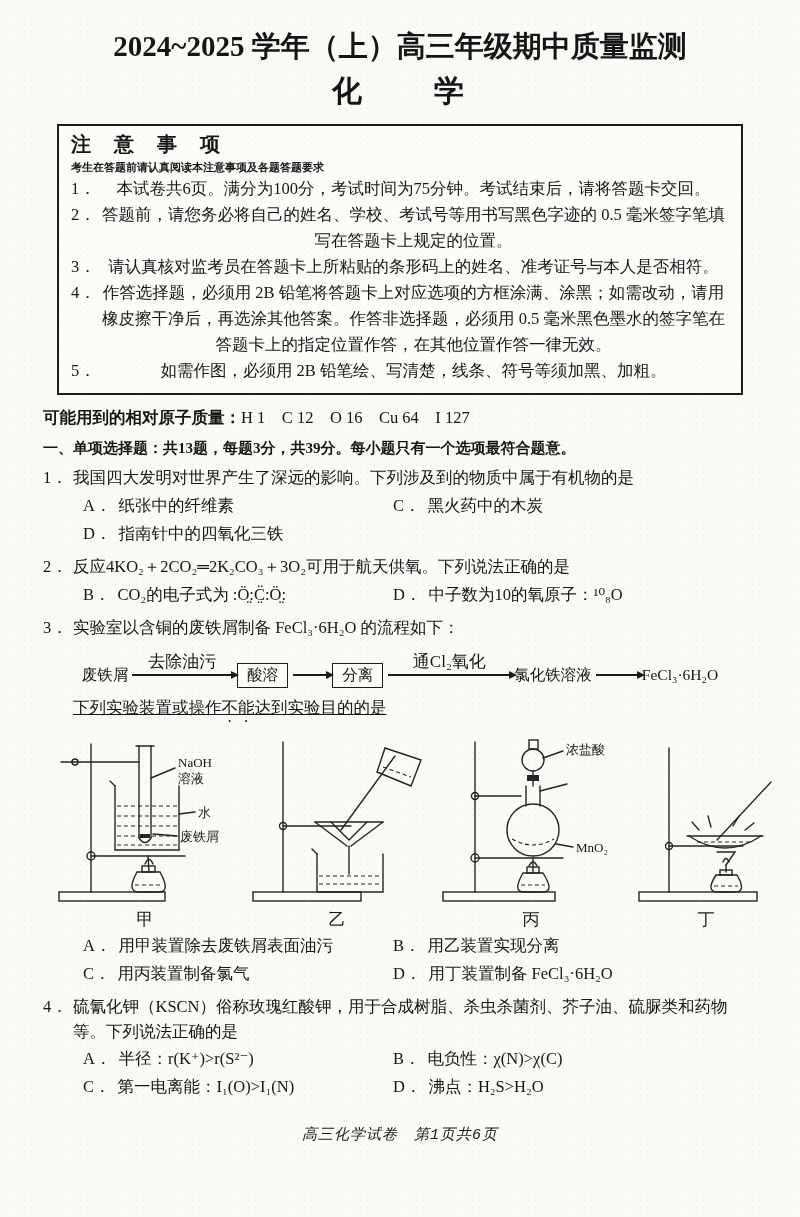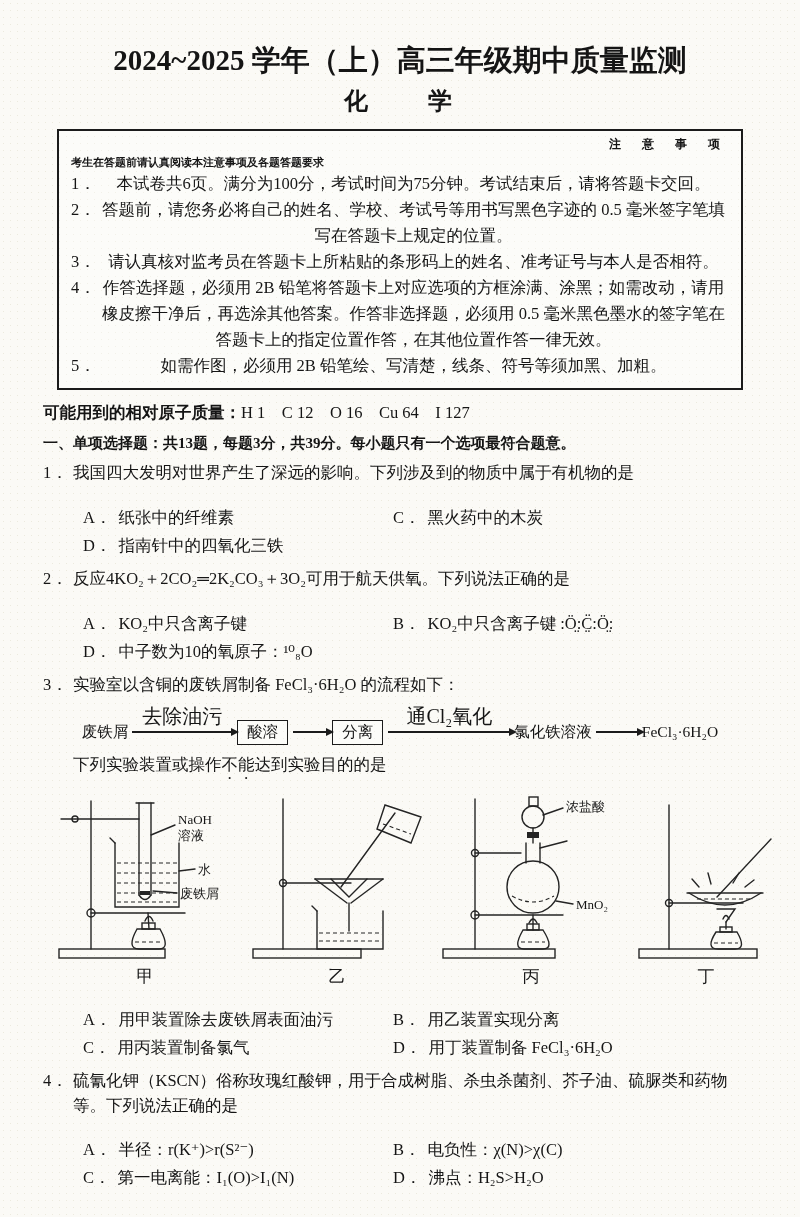--- a/index.html
+++ b/index.html
@@ -4,47 +4,47 @@
 <style>
   html,body{margin:0;padding:0;}
   body{
     width:800px;height:1217px;overflow:hidden;
     background-color:#fbfaf6;
     background-image:radial-gradient(#eceade 0.6px, transparent 0.7px);
     background-size:7px 7px;
     font-family:"Liberation Serif","DejaVu Serif",serif;
     color:#151515;
   }
-  .page{box-sizing:border-box;width:800px;height:1217px;padding:18px 43px 0 43px;}
+  .page{box-sizing:border-box;width:800px;height:1217px;padding:4px 43px 0 43px;}
   .title{font-size:29px;font-weight:bold;text-align:center;margin:26px 0 0;line-height:1.15;}
-  .subject{font-size:24px;font-weight:bold;text-align:center;margin:8px 0 12px;letter-spacing:4px;}
+  .subject{font-size:30px;font-weight:bold;text-align:center;margin:8px 0 12px;letter-spacing:4px;}
   .notice{border:2px solid #1b1b1b;margin:2px 14px 12px;padding:3px 12px 9px;background:rgba(255,255,255,.35);}
-  .notice-head{text-align:right;font-weight:bold;font-size:12px;letter-spacing:9px;margin:2px 0 1px;}
+  .notice-head{text-align:left;font-weight:bold;font-size:20px;letter-spacing:9px;margin:2px 0 1px;}
   .notice-intro{font-weight:bold;font-size:11px;line-height:1.5;}
   .notice-item{display:flex;font-size:16.5px;line-height:1.58;}
   .notice-item .num{flex:0 0 27px;}
   .notice-item .txt{flex:1;text-align:center;}
   .masses{font-size:16.5px;margin:0 0 2px;}
   .masses .lbl{font-weight:bold;}
   .section-head{font-weight:bold;font-size:15px;margin:10px 0 8px;}
   .q{font-size:16.5px;}
   .qstem{display:flex;line-height:1.5;margin-top:7px;}
   .qstem .num{flex:0 0 30px;}
   .qstem .stem{flex:1;}
-  .opts{display:grid;grid-template-columns:46% 54%;padding-left:40px;line-height:1.7;margin-top:18px;}
+  .opts{display:grid;grid-template-columns:46% 54%;padding-left:40px;line-height:1.7;margin-top:1px;}
   .opt{white-space:nowrap;}
   .opt .olabel{margin-right:7px;}
   .flow{display:flex;align-items:center;justify-content:center;font-size:15.5px;margin:22px 0 4px;white-space:nowrap;}
   .fbox{border:1.5px solid #1b1b1b;padding:1px 9px;margin:0 1px;background:rgba(255,255,255,.4);}
   .farrow{position:relative;height:1.6px;background:#1b1b1b;display:inline-block;margin:0 4px;}
   .farrow::after{content:"";position:absolute;right:-7px;top:-3.6px;width:0;height:0;
     border-left:8px solid #1b1b1b;border-top:4.5px solid transparent;border-bottom:4.5px solid transparent;}
-  .farrow .albl{position:absolute;left:0;right:0;bottom:3px;text-align:center;font-size:20px;font-style:normal;}
+  .farrow .albl{position:absolute;left:0;right:0;bottom:3px;text-align:center;font-size:17px;font-style:normal;}
   .w1{width:100px}.w2{width:34px}.w3{width:122px}.w4{width:42px}
-  .subline{padding-left:30px;line-height:1.5;margin-top:8px;}
+  .subline{padding-left:30px;line-height:1.5;margin-top:8px;text-decoration:underline;}
   .emph{-webkit-text-emphasis:dot;-webkit-text-emphasis-position:under;text-emphasis:dot;text-emphasis-position:under left;}
   .figrow{display:flex;justify-content:space-between;align-items:flex-end;margin:8px 4px 0;}
   .fig{text-align:center;}
   .figcap{font-size:17px;margin-top:2px;}
   svg{display:block;}
   svg .ln{stroke:#242424;stroke-width:1.4;fill:none;stroke-linecap:round;}
   svg .dash{stroke:#242424;stroke-width:1.1;fill:none;stroke-dasharray:4 3;}
   svg .solid{fill:#242424;stroke:none;}
   svg text{fill:#151515;stroke:none;font-size:13px;font-family:"Liberation Serif","DejaVu Serif",serif;}
   .footer{text-align:center;font-size:15px;margin-top:24px;font-style:italic;letter-spacing:1px;font-family:Liberation Mono, monospace;}
@@ -99,22 +99,21 @@
       <span class="opt"><span class="olabel">D．</span><span>指南针中的四氧化三铁</span></span>
     </div>
   </div>
 
   <div class="q">
     <div class="qstem">
       <span class="num">2．</span>
       <span class="stem">反应4KO₂＋2CO₂═2K₂CO₃＋3O₂可用于航天供氧。下列说法正确的是</span>
     </div>
     <div class="opts">
-      <span class="opt"><span class="olabel">A．</span><span>KO₂中只含离子键</span></span>
-      <span class="opt"><span class="olabel">B．</span><span>KO₂中只含离子键 :Ö̤:C̤̈:Ö̤:</span></span>
+      <span class="opt"><span class="olabel">B．</span><span>CO₂的电子式为 :Ö̤:C̤̈:Ö̤:</span></span>
       <span class="opt"><span class="olabel">D．</span><span>中子数为10的氧原子：¹⁰₈O</span></span>
     </div>
   </div>
 
   <div class="q">
     <div class="qstem">
       <span class="num">3．</span>
       <span class="stem">实验室以含铜的废铁屑制备 FeCl₃·6H₂O 的流程如下：</span>
     </div>
 

